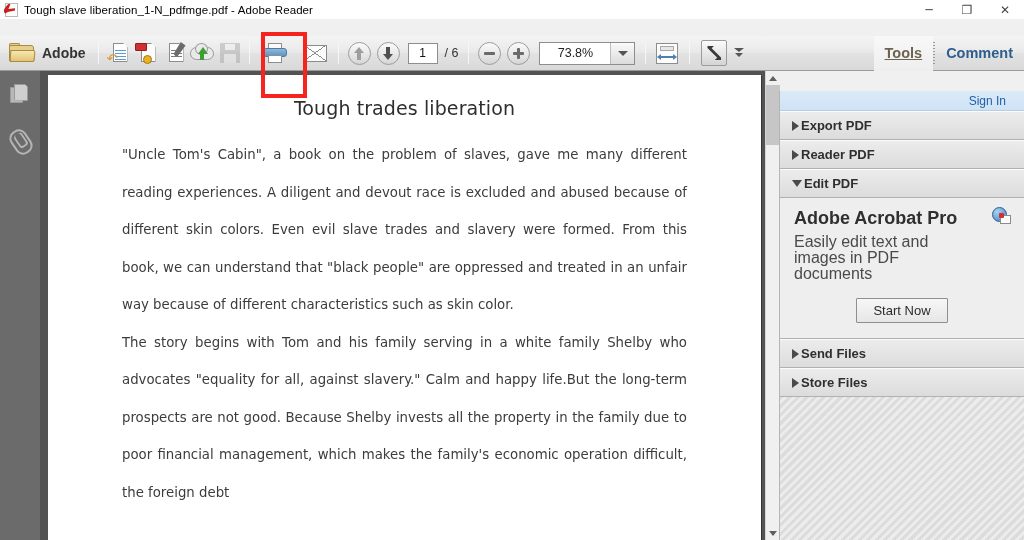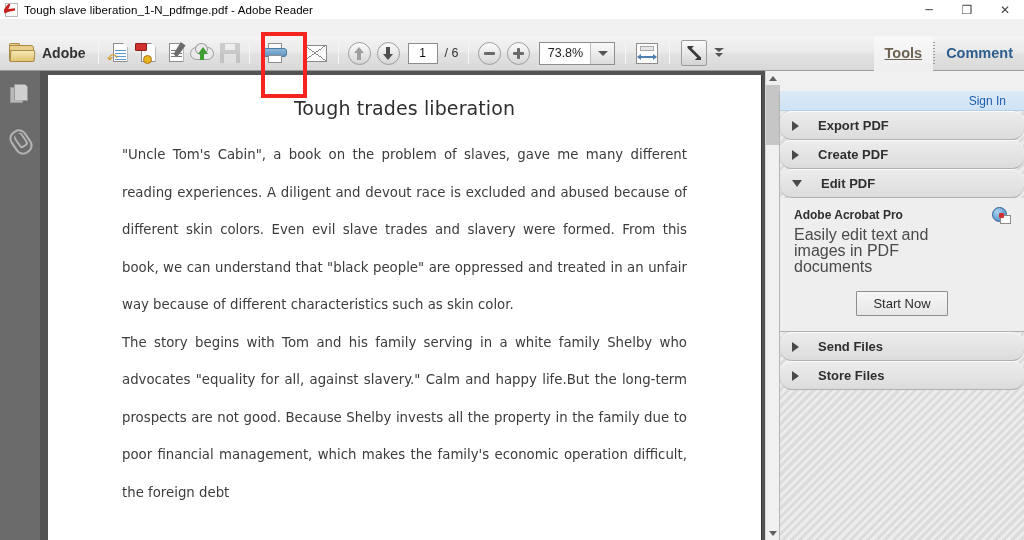--- a/index.html
+++ b/index.html
@@ -193,21 +193,21 @@
     width: 30px; height: 21px; background: #fff; border: 1px solid #8d8d8d;
     font-size: 12px; text-align: center; line-height: 19px; color: #111;
     margin-left: 8px; flex: 0 0 auto;
   }
   #page-total { font-size: 12.5px; color: #333; margin-left: 7px; flex: 0 0 auto; }
 
   #zoom-combo {
     display: flex; align-items: center; height: 23px; margin-left: 9px; flex: 0 0 auto;
     border: 1px solid #8d8d8d; background: #fff;
   }
-  #zoom-value { width: 50px; text-align: center; font-size: 12.5px; color: #222; }
+  #zoom-value { width: 70px; text-align: center; font-size: 12.5px; color: #222; }
   #zoom-caret {
     width: 24px; height: 21px; background: linear-gradient(to bottom,#fafafa,#dcdcdc);
     border-left: 1px solid #bdbdbd; display: flex; align-items: center; justify-content: center;
   }
   .caret-dn { width: 0; height: 0; border-left: 5px solid transparent; border-right: 5px solid transparent; border-top: 5px solid #555; }
 
   .fitw-ico { width: 22px; height: 21px; position: relative; border: 1px solid #8d8d8d; background: #fcfcfc; }
   .fitw-ico .hdr { position: absolute; left: 3px; top: 2px; right: 3px; height: 5px; background: #e6e6e6; border: 1px solid #a8a8a8; }
   .fitw-ico .bar { position: absolute; left: 2px; right: 2px; top: 12px; height: 2px; background: #4e7fb0; }
   .fitw-ico .tipL { position: absolute; left: 0px; top: 10px; width: 0; height: 0; border-top: 3px solid transparent; border-bottom: 3px solid transparent; border-right: 4px solid #4e7fb0; }
@@ -339,30 +339,30 @@
   }
   #signin-bar {
     height: 20px; background: linear-gradient(to bottom,#dbeaf8,#cfe3f6);
     border-bottom: 1px solid #b9cde0;
     display: flex; align-items: center; justify-content: flex-end; padding-right: 18px;
   }
   #signin-link { font-size: 12px; color: #1f5fa8; }
   .pane-header {
     height: 29px; background: linear-gradient(to bottom,#ececec,#dcdcdc);
     border-bottom: 1px solid #b0b0b0; border-top: 1px solid #fbfbfb;
-    display: flex; align-items: center; padding-left: 12px; gap: 19px; border-radius: 12px;
+    display: flex; align-items: center; padding-left: 12px; gap: 2px;
   }
   .tri-right { width: 0; height: 0; border-top: 5px solid transparent; border-bottom: 5px solid transparent; border-left: 7px solid #4a4a4a; }
   .tri-down { width: 0; height: 0; border-left: 5px solid transparent; border-right: 5px solid transparent; border-top: 7px solid #4a4a4a; }
   .pane-title { font-size: 13px; font-weight: bold; color: #2f2f2f; }
   #editpdf-body {
     background: #eeeeee; border-bottom: 1px solid #b0b0b0;
     padding: 10px 14px 15px 14px; position: relative;
   }
-  #acrobat-pro-name { font-size: 12px; font-weight: bold; color: #2f2f2f; margin-bottom: 5px; }
+  #acrobat-pro-name { font-size: 18px; font-weight: bold; color: #2f2f2f; margin-bottom: 5px; }
   #acrobat-pro-desc { font-size: 16px; color: #4a4a4a; line-height: 16px; width: 185px; }
   #acrobat-pro-icon {
     position: absolute; right: 13px; top: 9px; width: 19px; height: 17px;
   }
   #acrobat-pro-icon .globe {
     position: absolute; left: 0; top: 0; width: 15px; height: 15px; border-radius: 50%;
     background: radial-gradient(circle at 32% 28%, #a9d2f2, #3f7fbe);
     border: 1px solid #2c5e90;
   }
   #acrobat-pro-icon .doc {
@@ -575,21 +575,21 @@
       <span id="signin-link">Sign In</span>
     </div>
 
     <div class="pane-header">
       <span class="tri-right"></span>
       <span class="pane-title">Export PDF</span>
     </div>
 
     <div class="pane-header">
       <span class="tri-right"></span>
-      <span class="pane-title">Create PDF</span>
+      <span class="pane-title">Reader PDF</span>
     </div>
 
     <div class="pane-header">
       <span class="tri-down"></span>
       <span class="pane-title">Edit PDF</span>
     </div>
 
     <div id="editpdf-body">
       <div id="acrobat-pro-icon">
         <span class="globe"></span>

